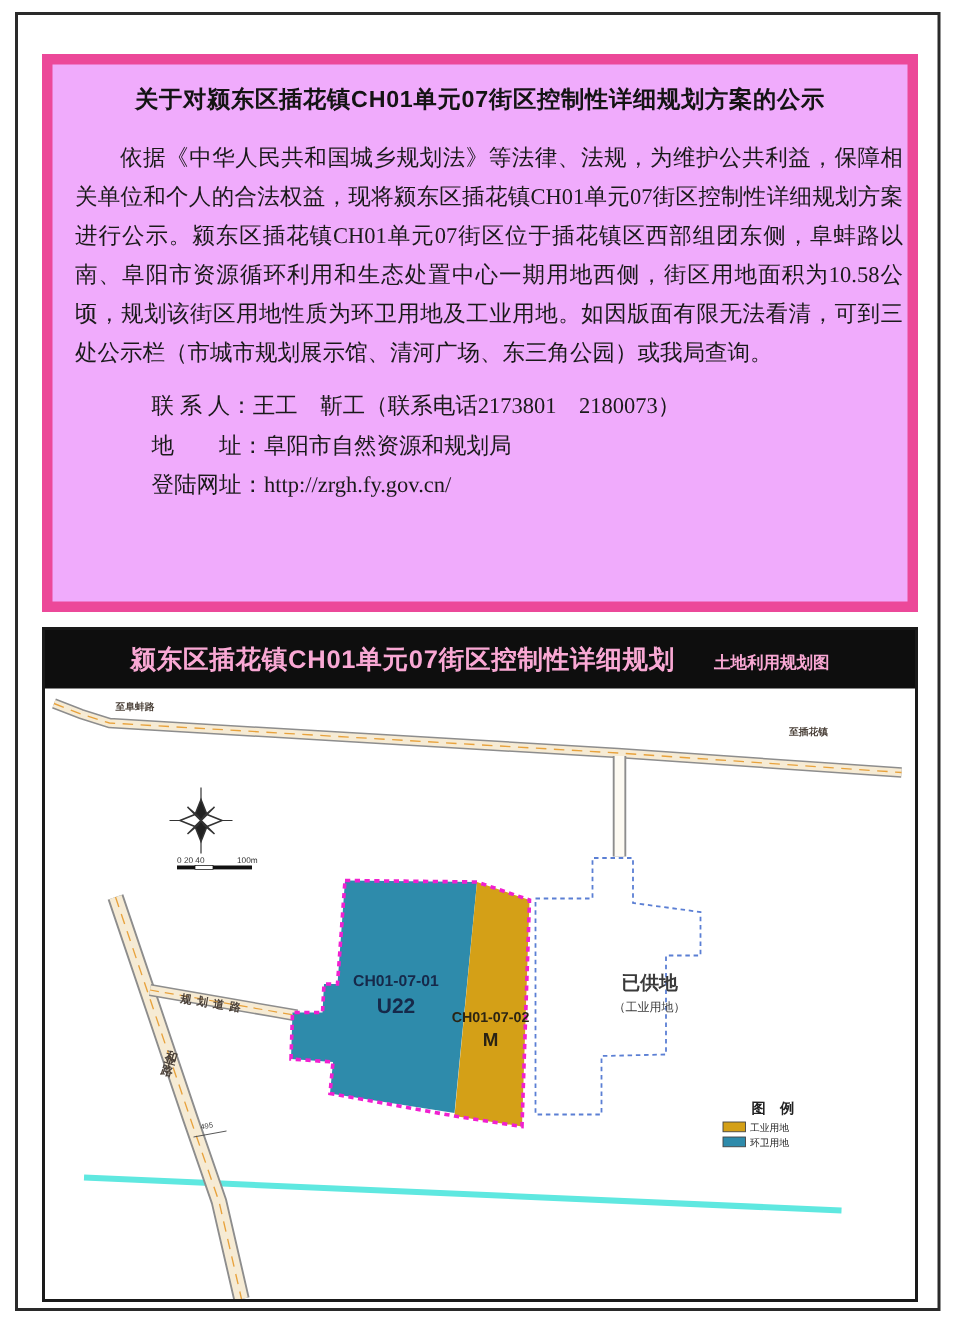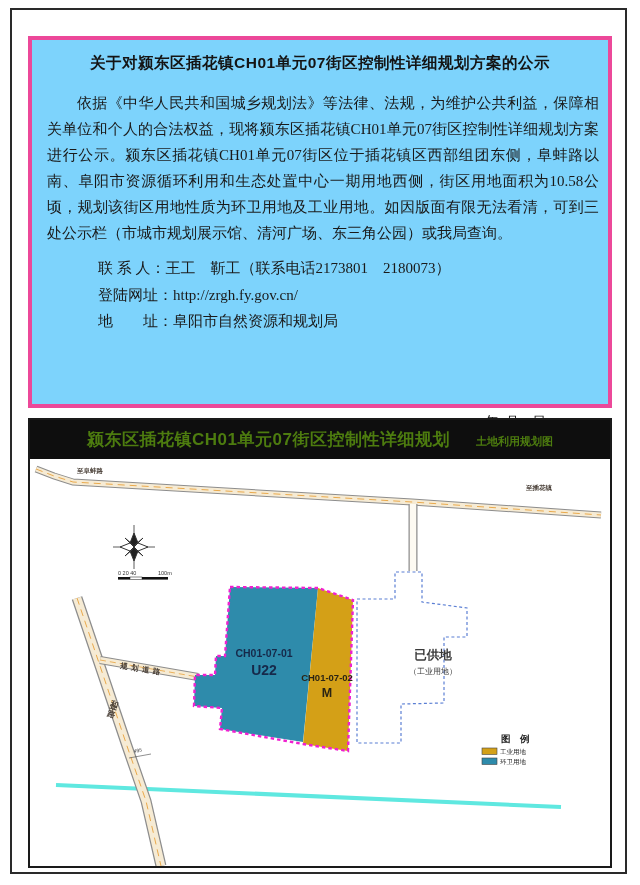--- a/index.html
+++ b/index.html
@@ -2,35 +2,35 @@
 <html><head>
 <meta charset="utf-8">
 <style>
   html,body { margin:0; padding:0; background:#ffffff; }
   .page { position:relative; width:640px; height:885px; background:#ffffff; overflow:hidden;
           font-family:"Liberation Serif", serif; color:#1a1a1a; }
   .outer-frame { position:absolute; left:10px; top:8px; width:617px; height:866px;
                  border:2px solid #2a2a2a; box-sizing:border-box; }
   
   .doc-box { position:absolute; left:28px; top:36px; width:584px; height:372px;
-             border:4px solid #ec4899; box-sizing:border-box; background:#7dd3fc; }
+             border:7px solid #ec4899; box-sizing:border-box; background:#f0abfc; }
   .doc-title { position:absolute; left:0; top:13px; width:100%; text-align:center;
                font-family:"Liberation Sans", sans-serif; font-weight:bold;
                font-size:15.5px; letter-spacing:0.5px; color:#141414; }
   .doc-body { position:absolute; left:15px; top:50px; width:552px;
               font-size:15px; line-height:26px; text-align:justify; }
   .doc-body p { margin:0; text-indent:2em; }
   .contact-block { margin-top:9px; padding-left:3.4em; text-indent:0;font-family:Liberation Serif, serif; }
   .contact-line { line-height:26.5px; }
   .doc-date { position:absolute; right:62px; top:373px; font-size:13.5px; }
   
   .map-box { position:absolute; left:28px; top:418px; width:584px; height:450px;
              border:2px solid #1a1a1a; box-sizing:border-box; background:#fff; }
   .map-titlebar { position:absolute; left:0; top:0; width:100%; height:39px;
-                  background:#0e0e0e; color:#4d7c0f; display:flex; align-items:center;
+                  background:#0e0e0e; color:#f9a8d4; display:flex; align-items:center;
                   justify-content:center; gap:10px;
                   font-family:"Liberation Sans", sans-serif; }
   .map-title-main { font-size:17px; font-weight:bold; letter-spacing:0.5px; }
   .map-title-sub { font-size:11px; font-weight:bold; margin-top:4px;margin-left:16px; }
   .map-canvas { position:absolute; left:0; top:39px; width:580px; height:407px; }
   .maplabel { font-family:"Liberation Sans", sans-serif; }
   .vtext { writing-mode:vertical-rl; text-orientation:upright; }
 </style>
 </head>
 <body>
@@ -40,24 +40,24 @@
 
   <div class="doc-box">
     <div class="doc-title">关于对颍东区插花镇CH01单元07街区控制性详细规划方案的公示</div>
     <div class="doc-body">
       <p>依据《中华人民共和国城乡规划法》等法律、法规，为维护公共利益，保障相关单位和个人的合法权益，现将颍东区插花镇CH01单元07街区控制性详细规划方案进行公示。颍东区插花镇CH01单元07街区位于插花镇区西部组团东侧，阜蚌路以南、阜阳市资源循环利用和生态处置中心一期用地西侧，街区用地面积为10.58公顷，规划该街区用地性质为环卫用地及工业用地。如因版面有限无法看清，可到三处公示栏（市城市规划展示馆、清河广场、东三角公园）或我局查询。</p>
       <div class="contact-block">
         <div class="contact-line">
           <span>联 系 人：</span><span>王工　靳工（联系电话2173801　2180073）</span>
         </div>
         <div class="contact-line">
-          <span>登陆网址：</span><span>http://zrgh.fy.gov.cn/</span>
+          <span>地　　址：</span><span>阜阳市自然资源和规划局</span>
         </div>
         <div class="contact-line">
-          <span>地　　址：</span><span>阜阳市自然资源和规划局</span>
+          <span>登陆网址：</span><span>http://zrgh.fy.gov.cn/</span>
         </div>
       </div>
     </div>
     <div class="doc-date">2020年4月29日</div>
   </div>
 
   <div class="map-box">
     <div class="map-titlebar">
       <span class="map-title-main">颍东区插花镇CH01单元07街区控制性详细规划</span>
       <span class="map-title-sub">土地利用规划图</span>

